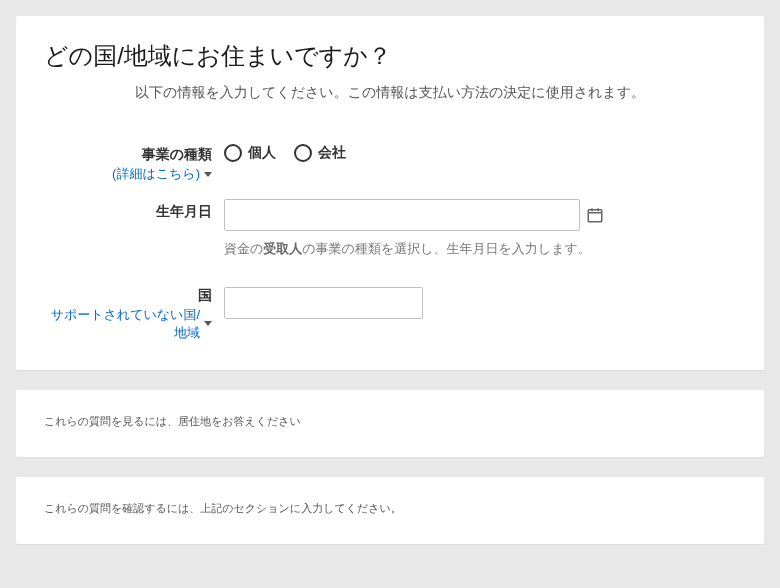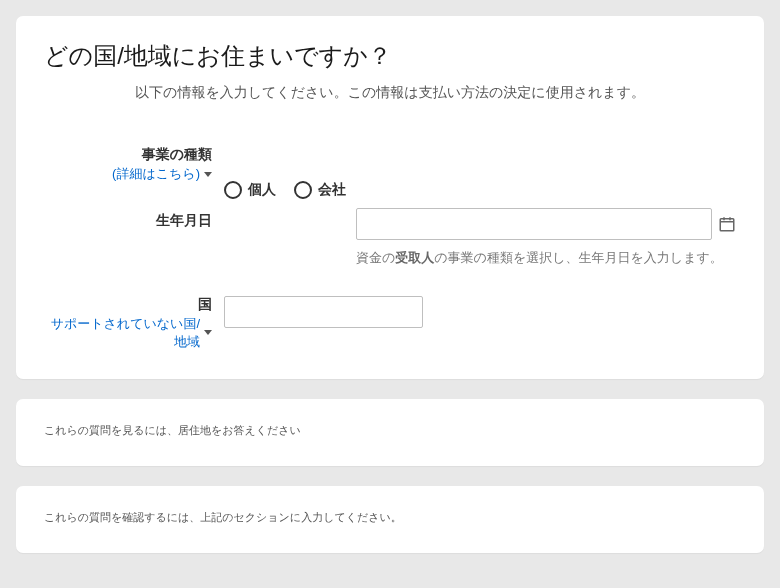--- a/index.html
+++ b/index.html
@@ -8,21 +8,21 @@
       padding: 0;
     }
     body {
       background: #e8e8e8;
       font-family: "Segoe UI", Arial, sans-serif;
       padding: 16px;
       width: 780px;
     }
     .card {
       background: #fff;
-      border-radius: 7px;
+      border-radius: 2px;
       padding: 24px 28px 28px 28px;
       margin-bottom: 20px;
       box-shadow: 0 1px 1px rgba(0,0,0,0.05);
     }
     .card-title {
       font-size: 24px;
       font-weight: 400;
       color: #1a1a1a;
       margin-bottom: 12px;
     }
@@ -77,21 +77,20 @@
       display: flex;
       align-items: center;
       gap: 18px;
       padding-top: 2px;
     }
     .radio-item {
       display: flex;
       align-items: center;
       gap: 6px;
       cursor: pointer;
-      margin-top: 37px;
     }
     .radio-circle {
       width: 18px;
       height: 18px;
       border: 2px solid #333;
       border-radius: 50%;
       display: inline-block;
     }
     .radio-label {
       font-size: 14px;
@@ -166,21 +165,21 @@
           <span class="radio-label">個人</span>
         </label>
         <label class="radio-item">
           <span class="radio-circle"></span>
           <span class="radio-label">会社</span>
         </label>
       </div>
     </div>
   </div>
 
-  <div class="form-row" style="margin-top:9px;justify-content:space-between;">
+  <div class="form-row" style="margin-top:16px;">
     <div class="form-label-col">
       <div class="form-label">生年月日</div>
     </div>
     <div class="form-input-col">
       <div class="input-wrap">
         <input type="text" class="text-input" style="">
         <svg class="calendar-icon" viewBox="0 0 24 24" fill="none" stroke="currentColor" stroke-width="2">
           <rect x="3" y="5" width="18" height="16" rx="1"></rect>
           <line x1="3" y1="9" x2="21" y2="9"></line>
           <line x1="8" y1="3" x2="8" y2="7"></line>

